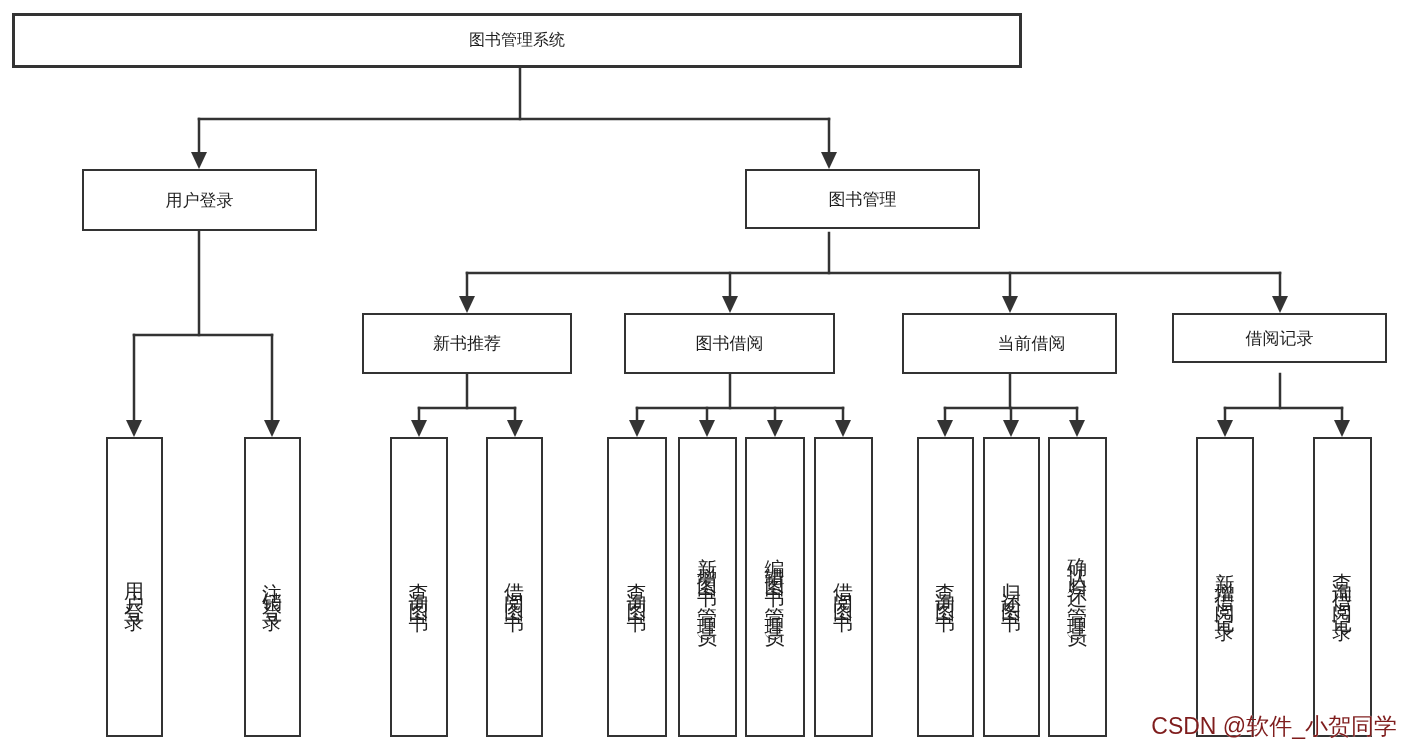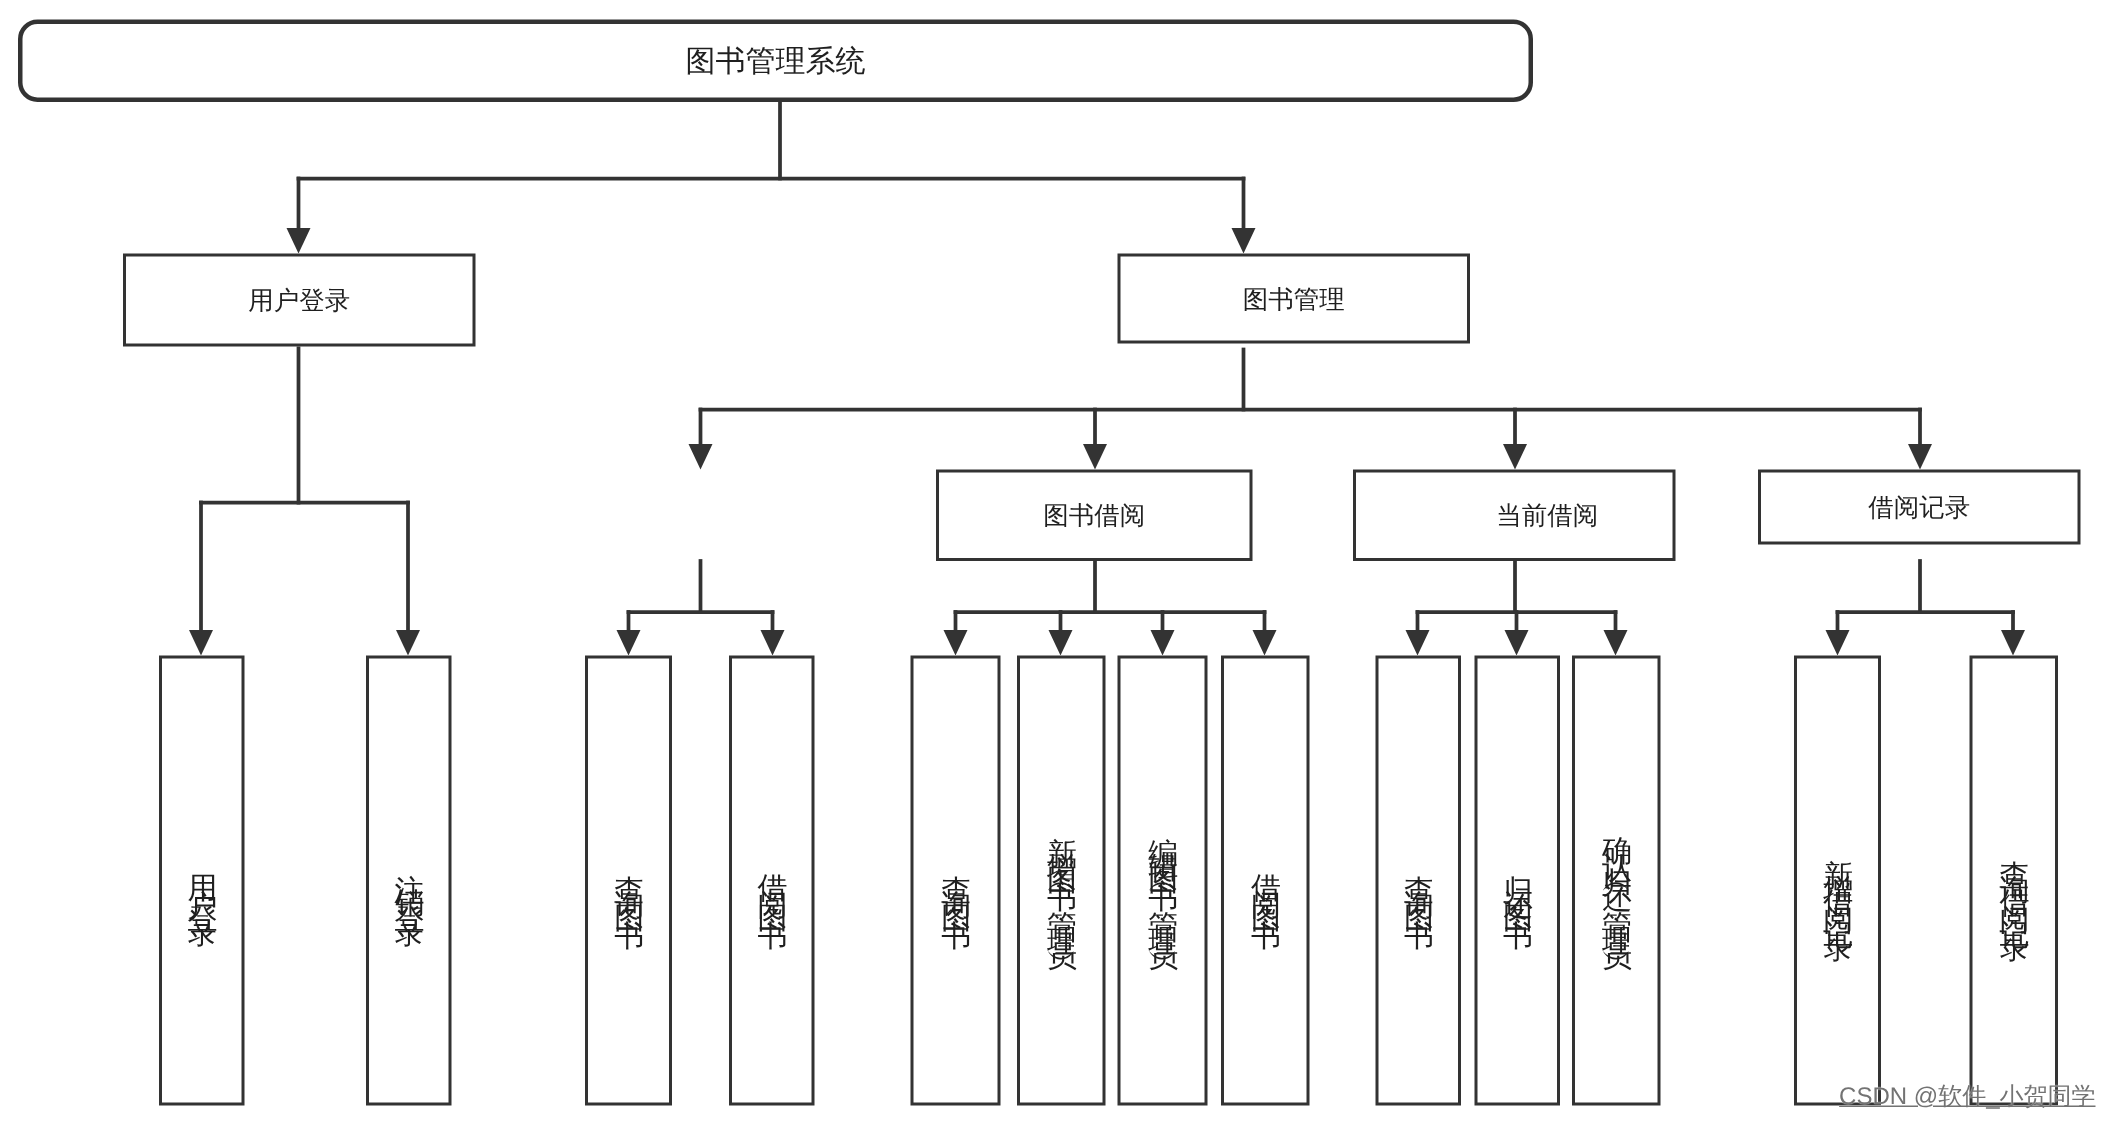--- a/index.html
+++ b/index.html
@@ -27,39 +27,38 @@
     box-sizing: border-box;
     border: 2px solid #333333;
     background: #ffffff;
     display: flex;
     align-items: center;
     justify-content: center;
     color: #1f1f1f;
     font-size: 17px;
     text-align: center;
   }
-  .box.root { border-width: 3px; font-size: 20px; border-radius: 13px; }
+  .box.root { border-width: 3px; font-size: 16px; }
   .box.leaf {
     writing-mode: vertical-rl;
     text-orientation: mixed;
     font-size: 20px;
     letter-spacing: 10px;
     line-height: 1;
     border-width: 2px;
   }
   #watermark {
     position: absolute;
     right: 8px;
     bottom: 5px;
-    font-size: 16px;
-    color: #737373;
+    font-size: 23px;
+    color: #7f1d1d;
     text-shadow: 0 0 1px #ffffff;
     white-space: nowrap;
     z-index: 5;
-    text-decoration: underline;
   }
 </style>
 </head>
 <body>
 
 <div id="canvas">
 
   <svg id="connector-layer" viewBox="0 0 1405 747" xmlns="http://www.w3.org/2000/svg">
 
     <g>
@@ -134,20 +133,21 @@
       <line x1="1342" y1="408" x2="1342" y2="423"></line>
       <polygon points="1334,420 1350,420 1342,437"></polygon>
     </g>
   </svg>
 
   <div class="box root" style="left:12px; top:13px; width:1010px; height:55px;">图书管理系统</div>
 
   <div class="box" style="left:82px; top:169px; width:235px; height:62px;">用户登录</div>
   <div class="box" style="left:712px; top:169px; width:235px; height:60px;margin-left:33px;">图书管理</div>
 
+  <div class="box" style="left:362px; top:313px; width:210px; height:61px;">新书推荐</div>
   <div class="box" style="left:624px; top:313px; width:211px; height:61px;">图书借阅</div>
   <div class="box" style="left:902px; top:313px; width:215px; height:61px;padding-left:44px;">当前借阅</div>
   <div class="box" style="left:1172px; top:313px; width:215px; height:50px;">借阅记录</div>
 
   <div class="box leaf" style="left:106px; top:437px; width:57px; height:300px;">用户登录</div>
   <div class="box leaf" style="left:244px; top:437px; width:57px; height:300px;">注销登录</div>
 
   <div class="box leaf" style="left:390px; top:437px; width:58px; height:300px;">查询图书</div>
   <div class="box leaf" style="left:486px; top:437px; width:57px; height:300px;">借阅图书</div>
 

